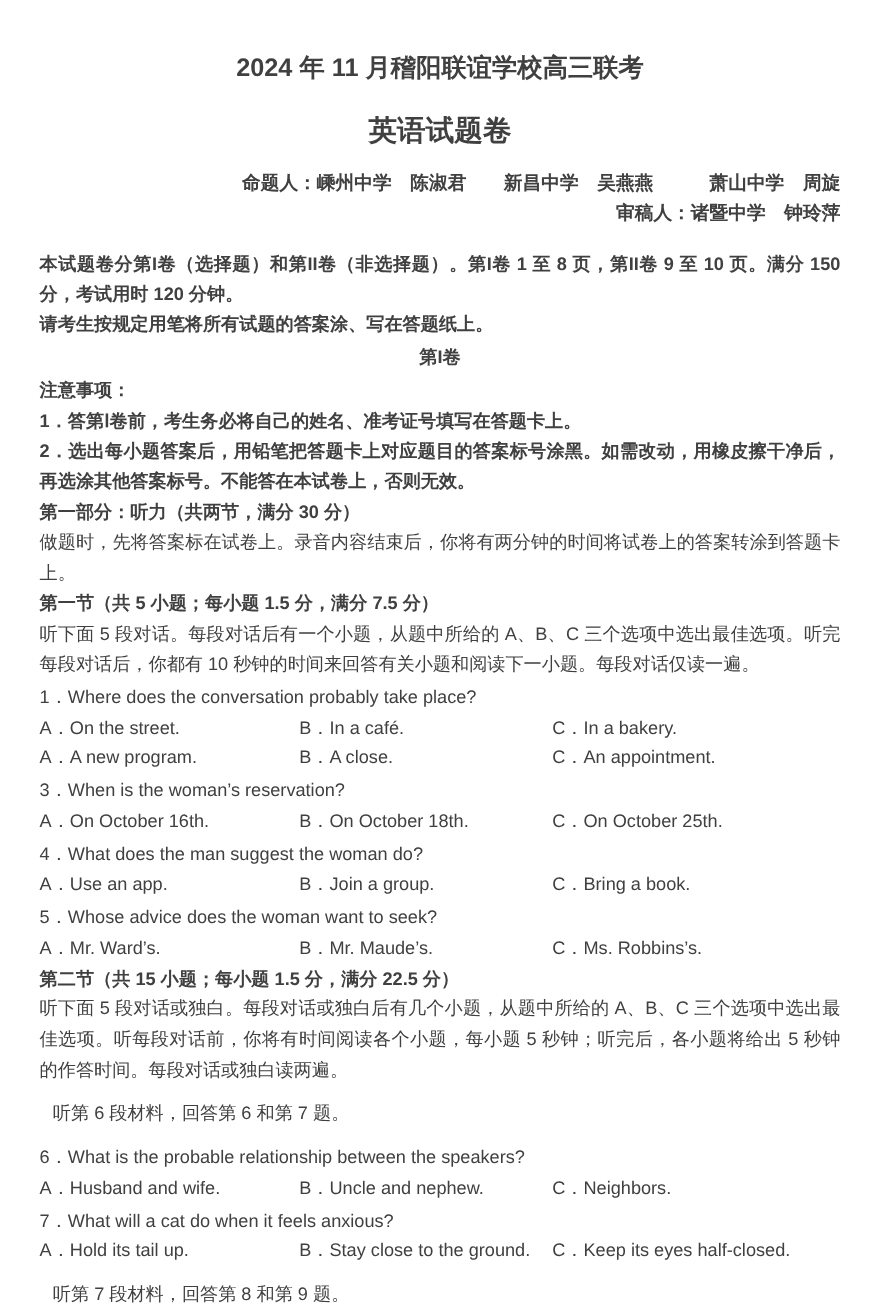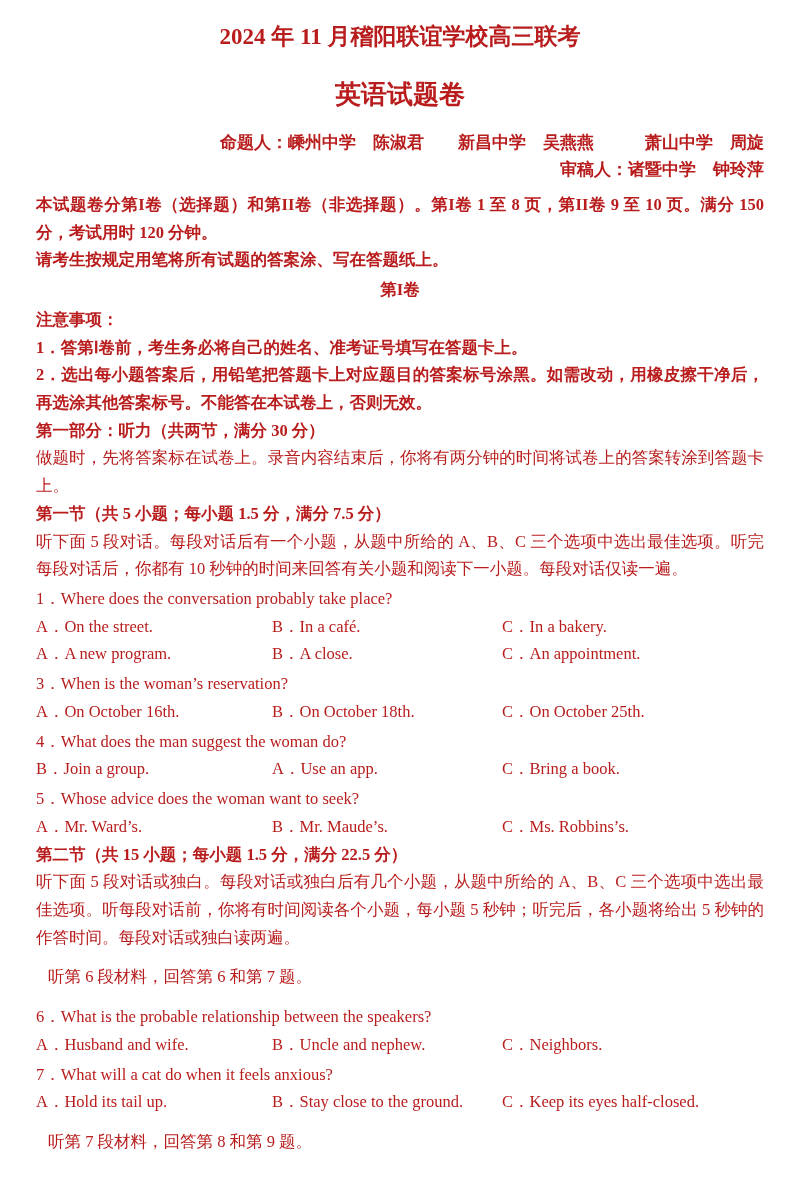--- a/index.html
+++ b/index.html
@@ -1,45 +1,45 @@
 <!DOCTYPE html>
 <html><head>
 <meta charset="utf-8">
 <style>
   html, body { margin: 0; padding: 0; background: #ffffff; }
   .page {
     width: 800px;
     height: 1196px;
     box-sizing: border-box;
-    padding: 14px 36px 16px 36px;
-    font-family: Liberation Serif, serif;
+    padding: 38px 36px 16px 36px;
+    font-family: Liberation Sans, sans-serif;
     font-size: 16.5px;
     line-height: 1.68;
-    color: #b91c1c;
+    color: #404040;
     overflow: hidden;
   }
   .exam-title {
     text-align: center;
     font-size: 23px;
     font-weight: bold;
     margin: 4px 0 16px 0;
   }
   .exam-subtitle {
     text-align: center;
     font-size: 26px;
     font-weight: bold;
     margin: 0 0 14px 0;
   }
   .credit-line {
     text-align: right;
     font-weight: bold;
     font-size: 17px;
     line-height: 1.55;
   }
-  .credit-line.reviewer { margin-bottom: 8px; }
+  .credit-line.reviewer { margin-bottom: 20px; }
   .para { text-align: justify; margin: 0; }
   .para.bold { font-weight: bold; }
   .volume-heading {
     text-align: center;
     font-weight: bold;
     margin: 2px 0;
   }
   .notes-heading { font-weight: bold; }
   .note-item { font-weight: bold; text-align: justify; }
   .section-heading { font-weight: bold; }
@@ -100,22 +100,22 @@
     <div class="options">
       <span class="opt">A．On October 16th.</span>
       <span class="opt">B．On October 18th.</span>
       <span class="opt">C．On October 25th.</span>
     </div>
   </div>
 
   <div class="question">
     <div class="stem">4．What does the man suggest the woman do?</div>
     <div class="options">
+      <span class="opt">A．Use an app.</span>
       <span class="opt">B．Join a group.</span>
-      <span class="opt">A．Use an app.</span>
       <span class="opt">C．Bring a book.</span>
     </div>
   </div>
 
   <div class="question">
     <div class="stem">5．Whose advice does the woman want to seek?</div>
     <div class="options">
       <span class="opt">A．Mr. Ward’s.</span>
       <span class="opt">B．Mr. Maude’s.</span>
       <span class="opt">C．Ms. Robbins’s.</span>

